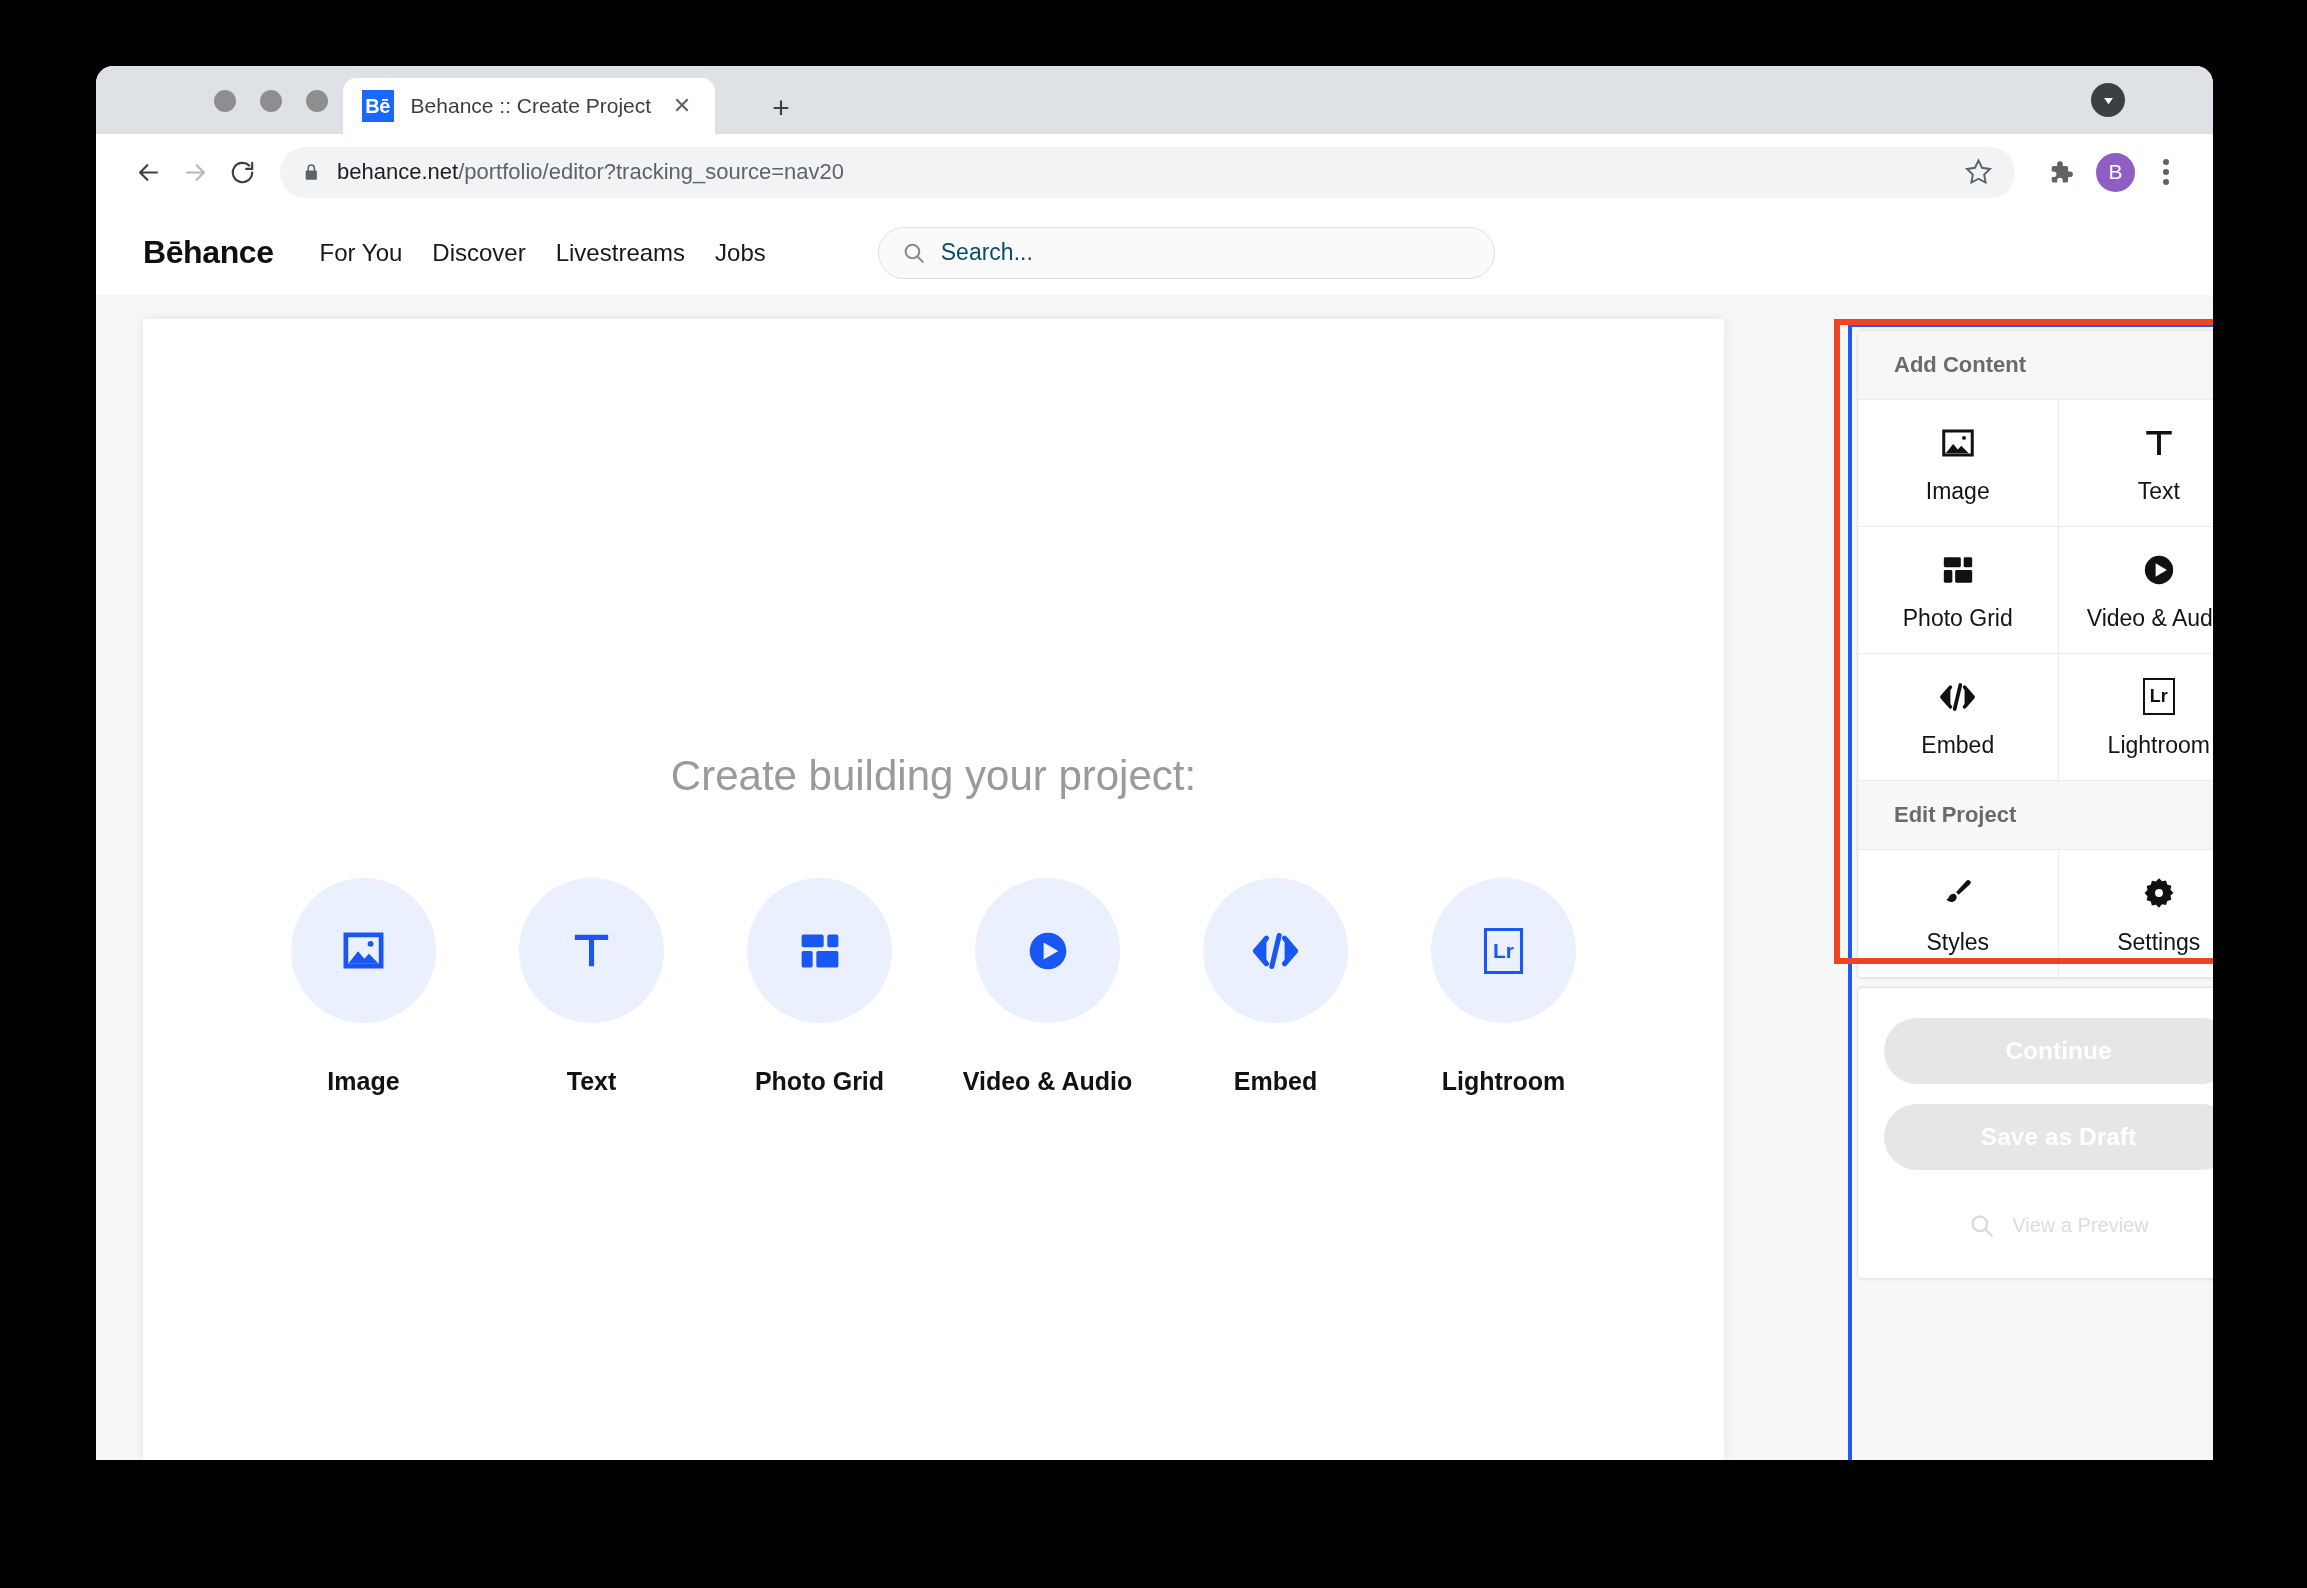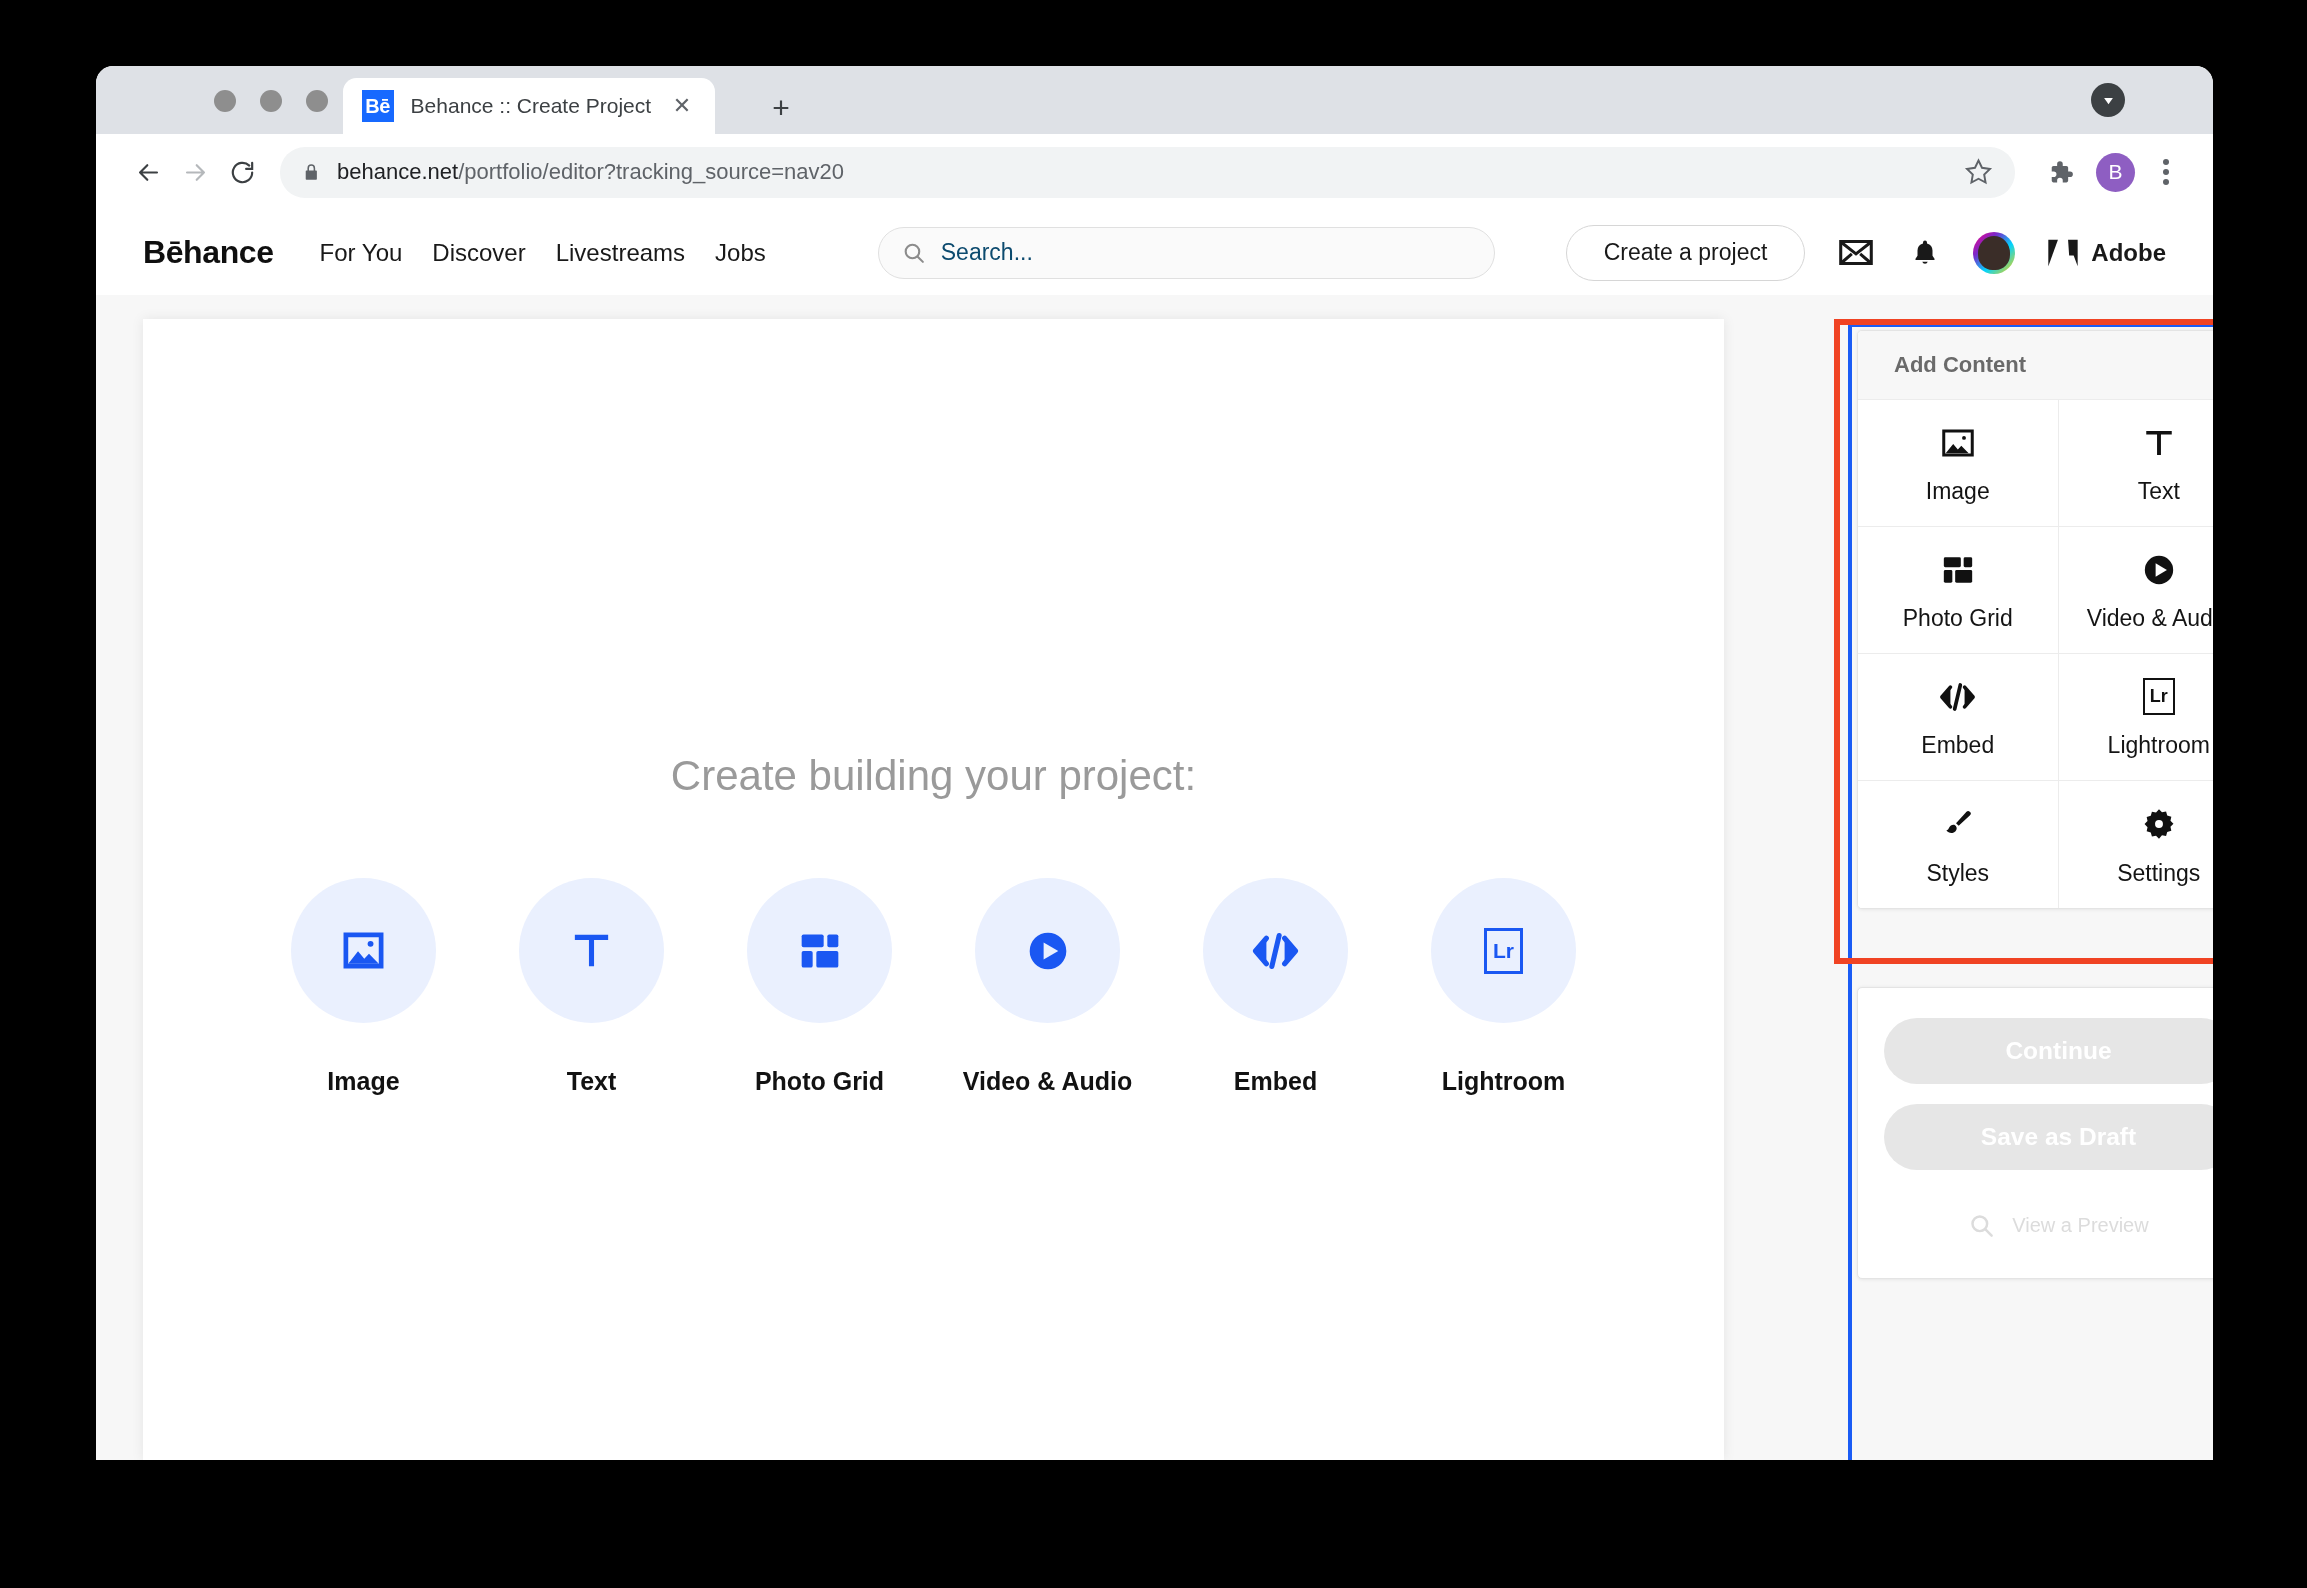--- a/index.html
+++ b/index.html
@@ -374,44 +374,20 @@
       </div>
 
       <div class="bsearch">
         <svg viewBox="0 0 24 24">
             <circle cx="11" cy="11" r="6.5"></circle>
             <path d="M16 16l5 5" stroke-linecap="round"></path>
           </svg>
         <span>Search...</span>
       </div>
 
-      <div class="bnav-right">
-        <div class="create-btn">Create a project</div>
-        <div class="nicon">
-          <svg viewBox="0 0 24 18" width="34" height="25">
-              <path d="M1 1h22v16H1z" fill="none" stroke="#191919" stroke-width="2.2"></path>
-              <path d="M1.8 2L12 10 22.2 2" fill="none" stroke="#191919" stroke-width="2.2"></path>
-              <path d="M2 16l7-6M22 16l-7-6" fill="none" stroke="#191919" stroke-width="2.2"></path>
-            </svg>
-        </div>
-        <div class="nicon">
-          <svg viewBox="0 0 24 24" width="30" height="30">
-              <path d="M12 2a1.6 1.6 0 0 1 1.6 1.6v.7A6 6 0 0 1 18 10v4.2l1.6 2.3v1H4.4v-1L6 14.2V10a6 6 0 0 1 4.4-5.7v-.7A1.6 1.6 0 0 1 12 2z"></path>
-              <path d="M9.8 19a2.3 2.3 0 0 0 4.4 0z"></path>
-            </svg>
-        </div>
-        <div class="bavatar"></div>
-        <div class="adobe">
-          <svg viewBox="0 0 24 22">
-              <path d="M1 1h7.2L1 21z"></path>
-              <path d="M15.8 1H23v20l-3-8.2h-3.4z"></path>
-            </svg>
-          <span>Adobe</span>
-        </div>
-      </div>
     </div>
 
     <div class="editor">
 
       <div class="canvas">
         <div class="canvas-title">Create building your project:</div>
         <div class="tiles">
 
           <div class="tile">
             <div class="tile-circle">
@@ -536,20 +512,21 @@
             </div>
 
             <div class="gcell">
               <span class="gi">
                 <span class="lr-box small">Lr</span>
               </span>
               <span class="gl">Lightroom</span>
             </div>
           </div>
 
+          <div class="sec-head">Edit Project</div>
 
           <div class="grid2 last">
             <div class="gcell">
               <span class="gi">
                 <svg viewBox="0 0 24 24" width="34" height="34">
                     <path d="M20.3 3.4a1.6 1.6 0 0 0-2.3 0l-7.4 8 1.9 1.9 8-7.5a1.6 1.6 0 0 0-.2-2.4z"></path>
                     <path d="M9.4 12.6c-1.5-.3-3 .5-3.6 1.9-.5 1.2-1 1.7-2 2.1 1 1.3 2.7 2 4.3 1.7 1.8-.3 3-1.8 3-3.5a3 3 0 0 0-1.7-2.2z"></path>
                   </svg>
               </span>
               <span class="gl">Styles</span>

